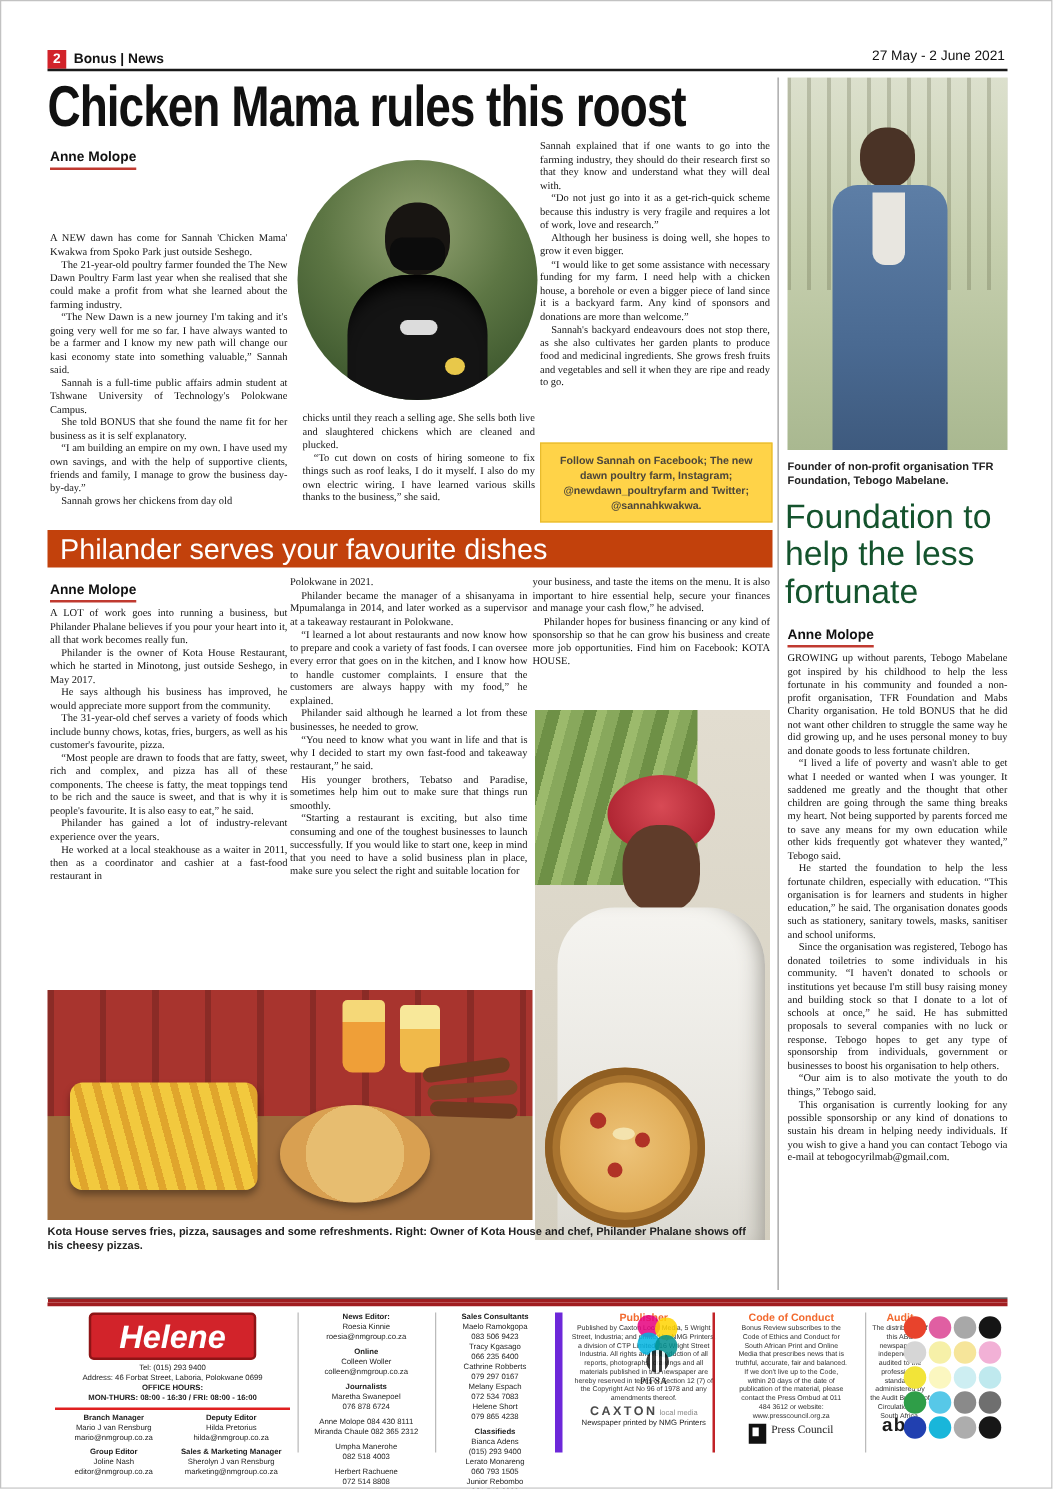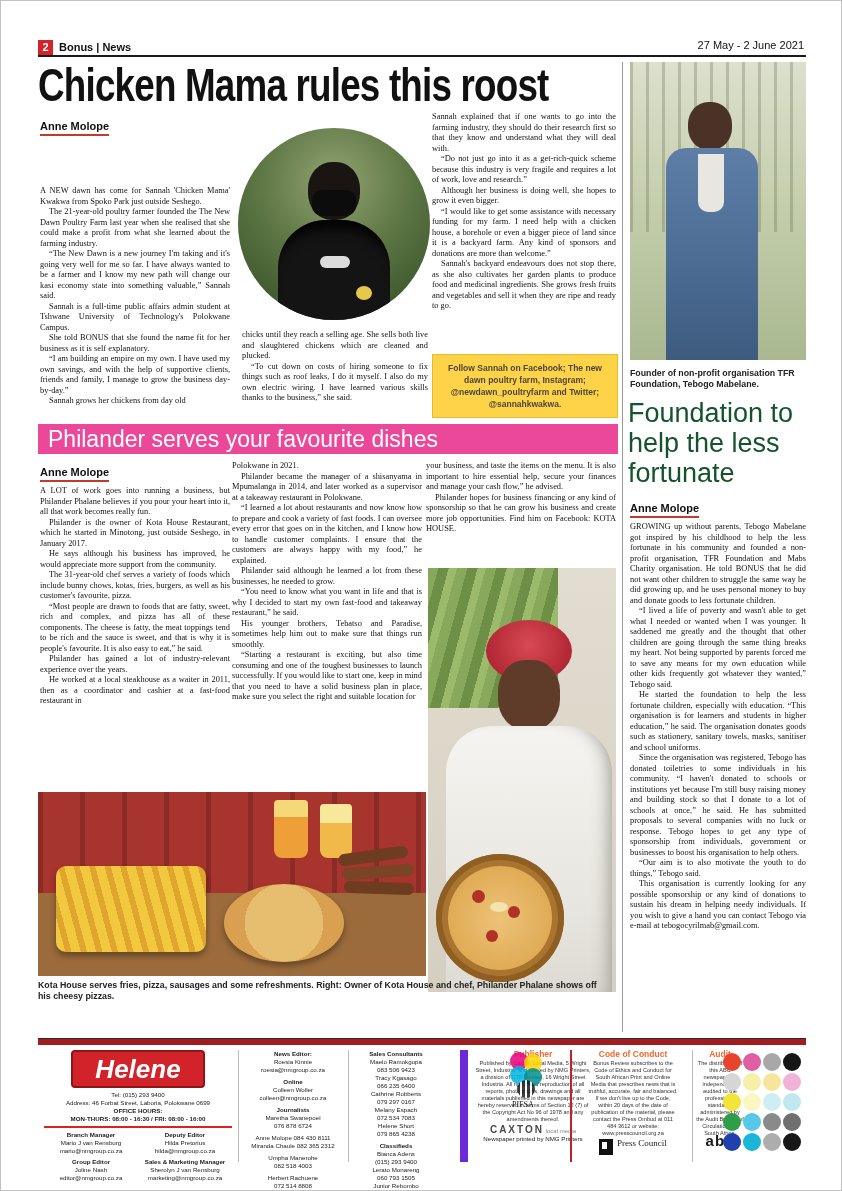--- a/index.html
+++ b/index.html
@@ -16,21 +16,21 @@
   
   .headline1{font-size:46px;font-weight:bold;letter-spacing:-1px;white-space:nowrap;
              transform:scaleX(.8);transform-origin:left top;line-height:1;}
   .headline2{font-size:27px;font-weight:400;line-height:1.12;color:#14532d;}
   .byline{font-weight:bold;font-size:11px;display:inline-block;border-bottom:2px solid #c03a30;padding-bottom:2px;}
   
   .body{font-family:"Liberation Serif",serif;font-size:8.4px;line-height:10.5px;
         text-align:justify;overflow:hidden;}
   .body p{margin:0;text-indent:9px;}
   .body p:first-child{text-indent:0;}
-  .banner{background:#ec4899;color:#fff;font-size:23px;line-height:30px;padding-left:10px;}
+  .banner{background:#c2410c;color:#fff;font-size:23px;line-height:30px;padding-left:10px;}
   .socialbox{background:#ffd348;border:1px solid #e8bb2e;font-size:8.5px;font-weight:bold;
              color:#4c463a;text-align:center;padding:7px 6px;line-height:12px;}
   .caption{font-size:8.8px;font-weight:bold;color:#222;line-height:11px;}
   .vdivider{width:1px;background:#9a9a9a;}
   
   .photo{overflow:hidden;}
   
   .footer{border-top:1px solid #2a2a2a;box-shadow:0 3px 0 #a11d20 inset;}
   .fbox{position:absolute;top:1050px;height:112px;font-size:6.2px;line-height:8px;text-align:center;color:#222;}
   .fbox .ft{font-weight:bold;}
@@ -115,21 +115,21 @@
       <p>“Our aim is to also motivate the youth to do things,” Tebogo said.</p>
       <p>This organisation is currently looking for any possible sponsorship or any kind of donations to sustain his dream in helping needy individuals. If you wish to give a hand you can contact Tebogo via e-mail at tebogocyrilmab@gmail.com.</p>
     </div>
 
   <div class="abs banner" style="left:38px;top:424px;width:570px;height:30px;">Philander serves your favourite dishes</div>
 
   <div class="abs" style="left:40px;top:462px;"><span class="byline">Anne Molope</span></div>
 
   <div class="abs body" style="left:40px;top:486px;width:190px;height:300px;">
       <p>A LOT of work goes into running a business, but Philander Phalane believes if you pour your heart into it, all that work becomes really fun.</p>
-      <p>Philander is the owner of Kota House Restaurant, which he started in Minotong, just outside Seshego, in January 2017.</p>
+      <p>Philander is the owner of Kota House Restaurant, which he started in Minotong, just outside Seshego, in May 2017.</p>
       <p>He says although his business has improved, he would appreciate more support from the community.</p>
       <p>The 31-year-old chef serves a variety of foods which include bunny chows, kotas, fries, burgers, as well as his customer's favourite, pizza.</p>
       <p>“Most people are drawn to foods that are fatty, sweet, rich and complex, and pizza has all of these components. The cheese is fatty, the meat toppings tend to be rich and the sauce is sweet, and that is why it is people's favourite. It is also easy to eat,” he said.</p>
       <p>Philander has gained a lot of industry-relevant experience over the years.</p>
       <p>He worked at a local steakhouse as a waiter in 2011, then as a coordinator and cashier at a fast-food restaurant in</p>
     </div>
   <div class="abs body" style="left:232px;top:461px;width:190px;height:326px;">
       <p>Polokwane in 2021.</p>
       <p>Philander became the manager of a shisanyama in Mpumalanga in 2014, and later worked as a supervisor at a takeaway restaurant in Polokwane.</p>
       <p>“I learned a lot about restaurants and now know how to prepare and cook a variety of fast foods. I can oversee every error that goes on in the kitchen, and I know how to handle customer complaints. I ensure that the customers are always happy with my food,” he explained.</p>
@@ -263,21 +263,21 @@
           <div>Bianca Adens</div>
           <div>(015) 293 9400</div>
           <div>Lerato Monareng</div>
           <div>060 793 1505</div>
           <div>Junior Rebombo</div>
           <div>061 542 6023</div>
         </div>
       </div>
   </div>
 
-  <div class="fbox" style="left:460px;width:118px;border-left:8px solid #6d28d9;padding-left:6px;">
+  <div class="fbox" style="left:444px;width:118px;border-left:6px solid #6d28d9;padding-left:6px;">
     <div class="fhead">Publisher</div>
     <div class="ftext">Published by Caxton Local Media, 5 Wright Street, Industria; and printed by NMG Printers, a division of CTP Limited, 16 Wright Street Industria. All rights and reproduction of all reports, photographs, drawings and all materials published in this newspaper are hereby reserved in terms of Section 12 (7) of the Copyright Act No 96 of 1978 and any amendments thereof.</div>
     <div style="margin-top:3px;">
       <span class="caxton">CAXTON</span>
       <span class="caxton-sub">local media</span>
     </div>
     <div>Newspaper printed by NMG Printers</div>
   </div>
 
   <div class="abs" style="left:508px;top:1052px;width:44px;height:60px;">

